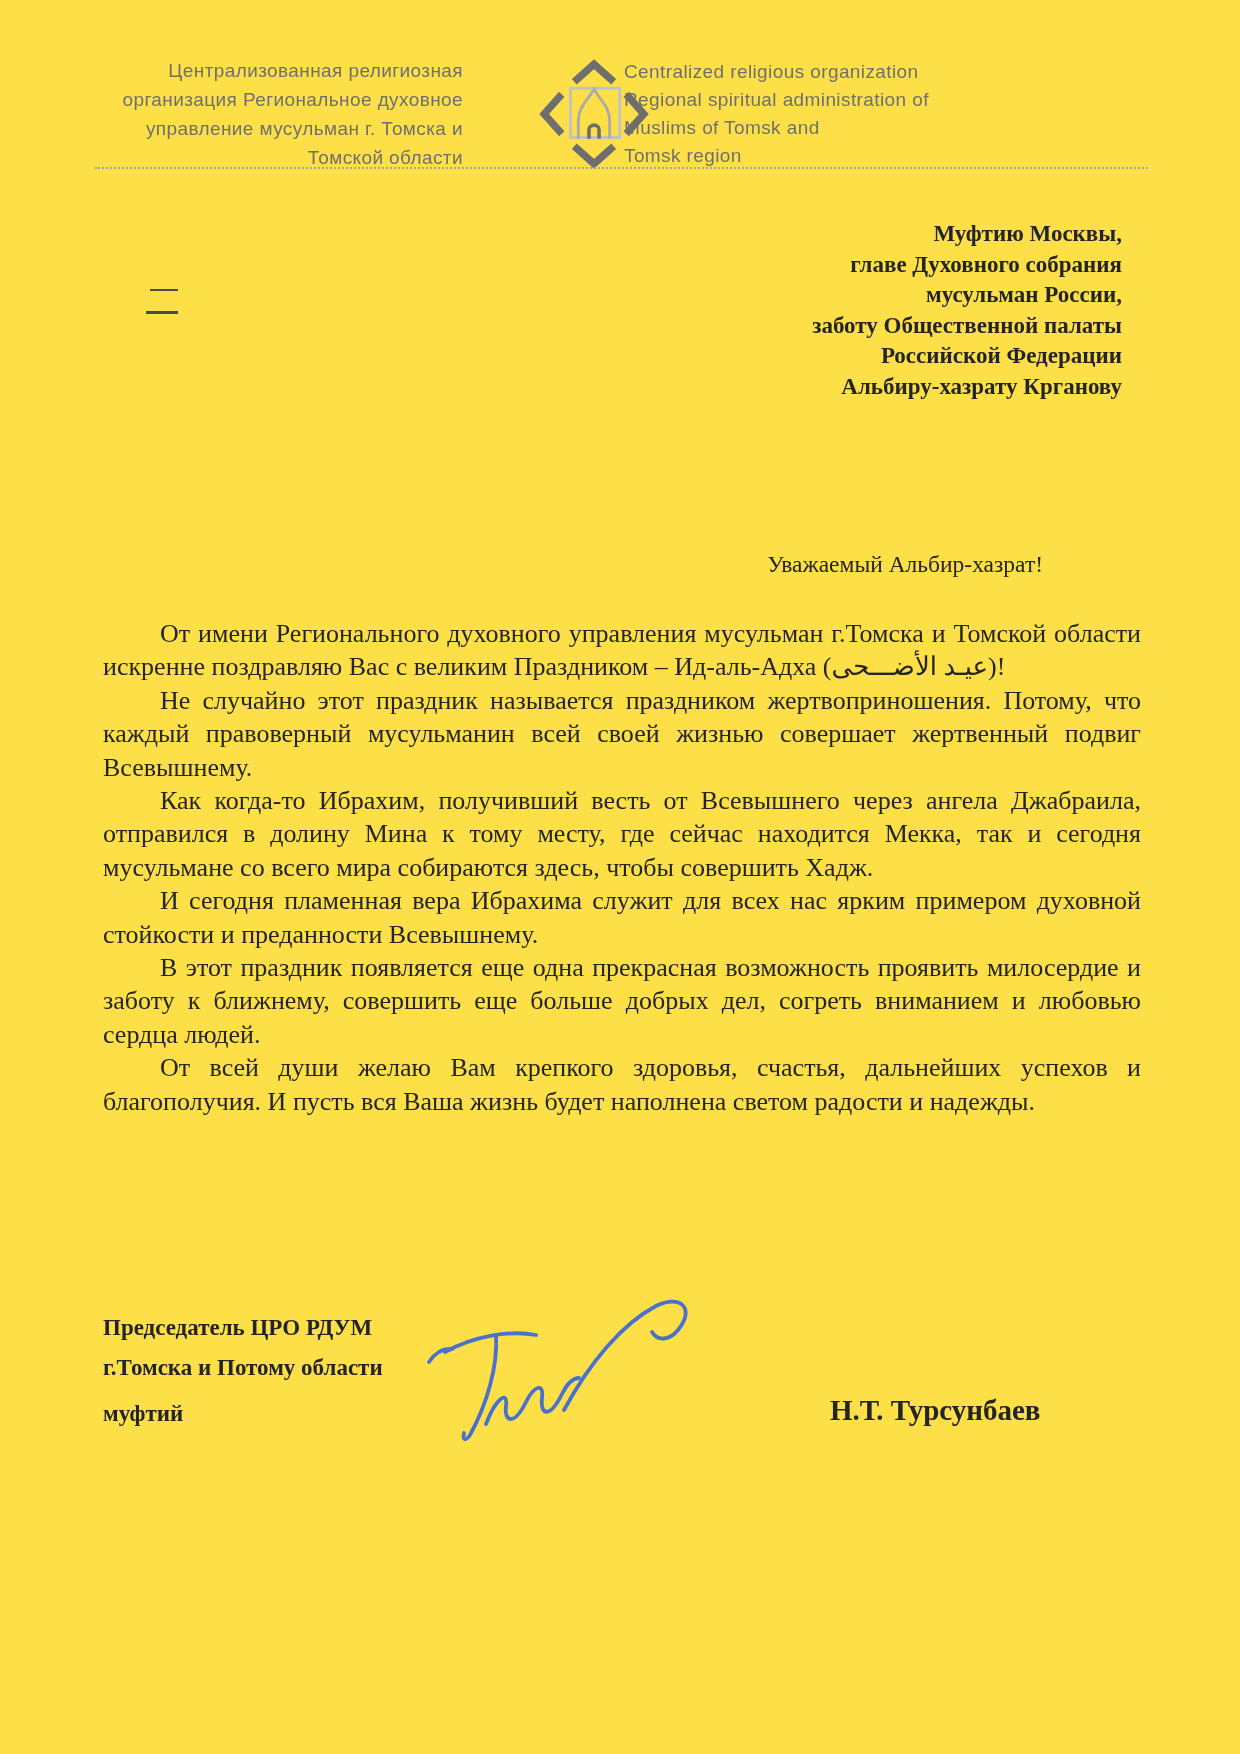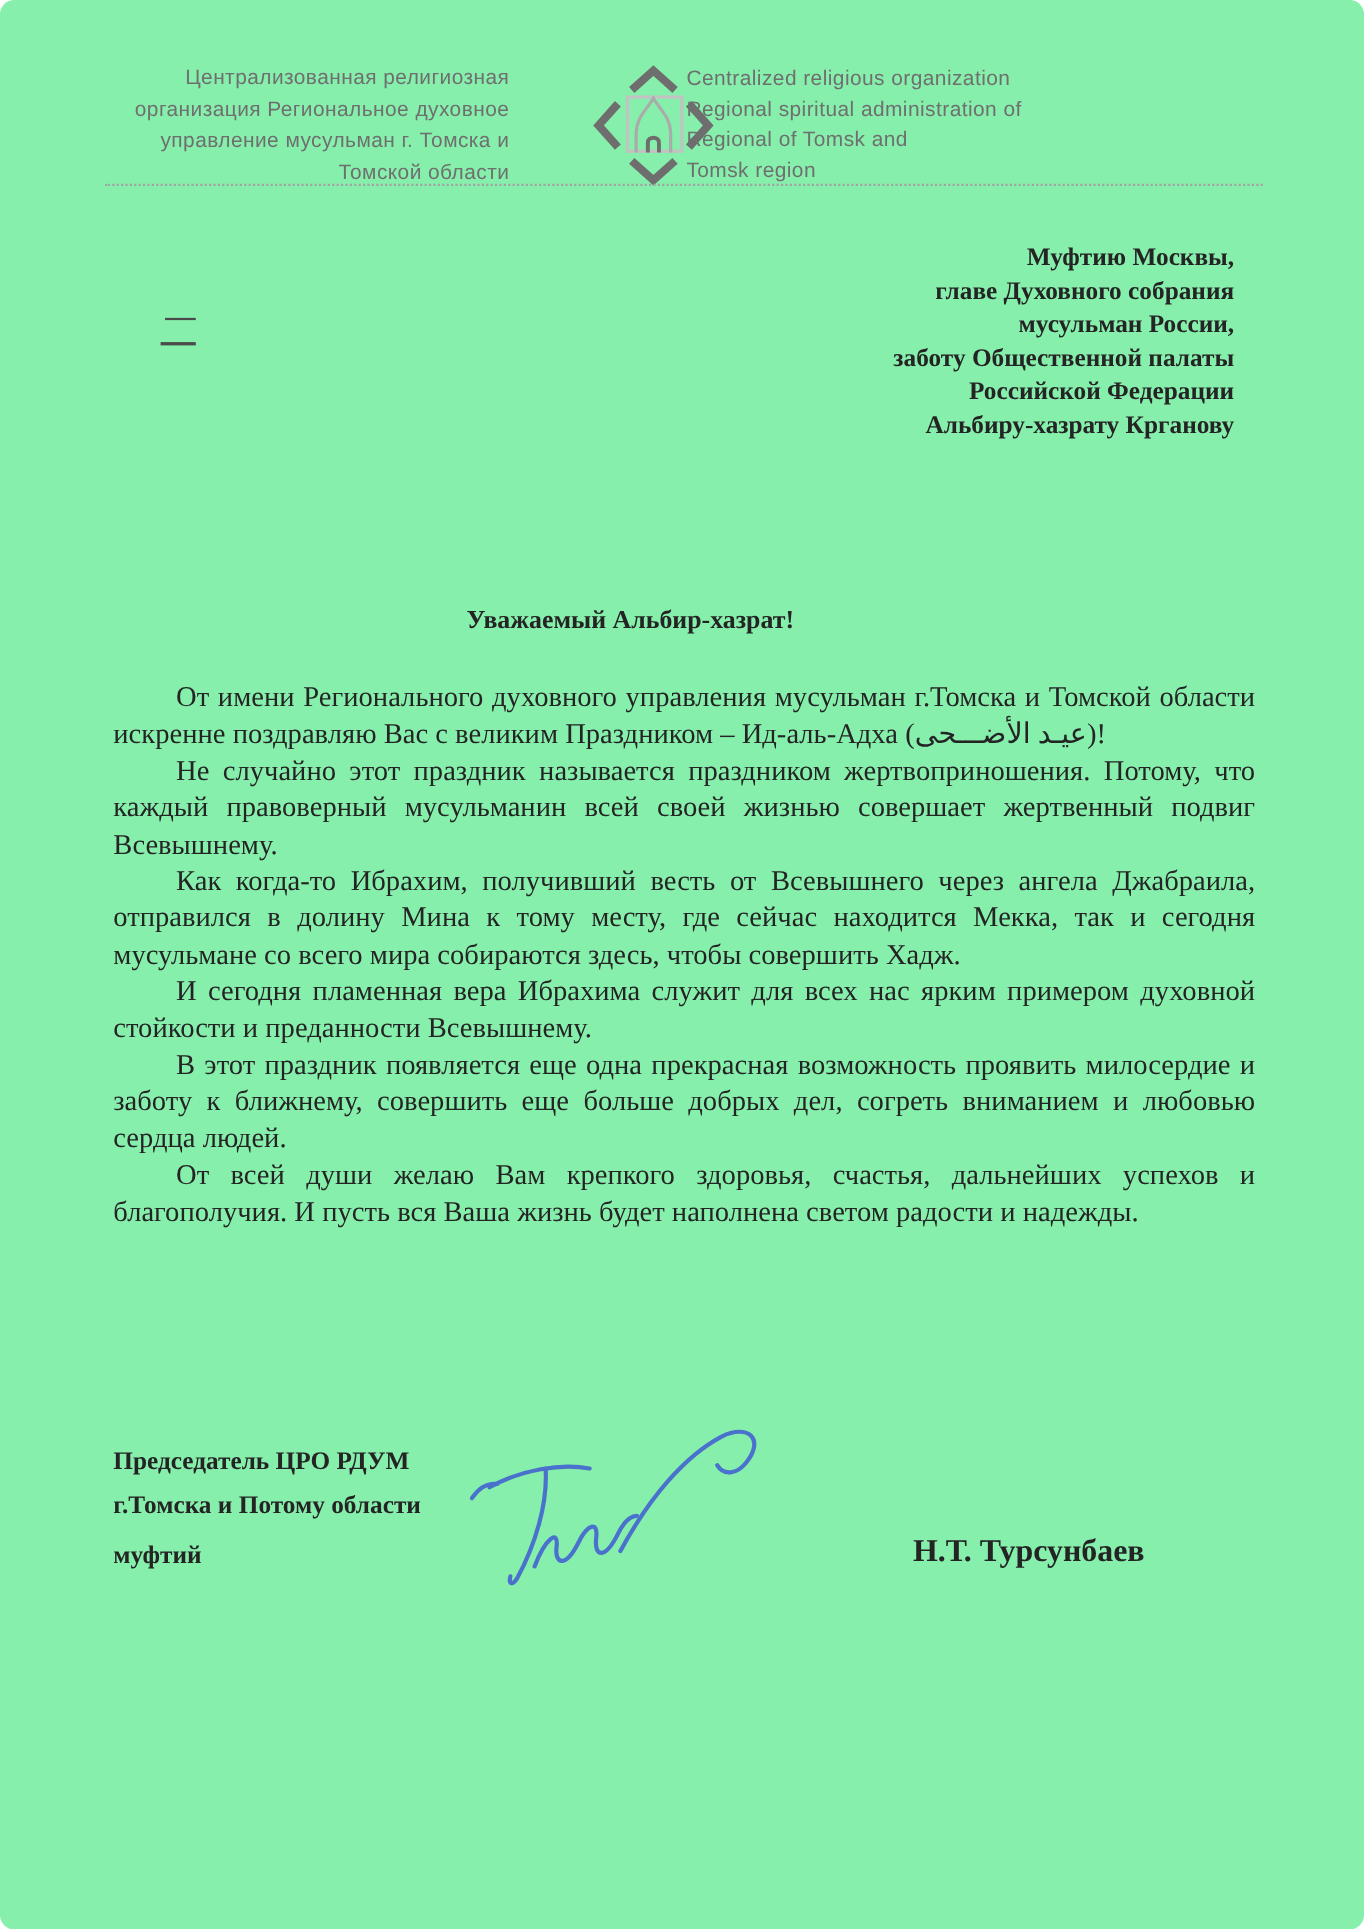--- a/index.html
+++ b/index.html
@@ -4,21 +4,21 @@
 <style>
   html, body { margin: 0; padding: 0; }
   body {
     width: 1240px; height: 1754px;
     background: #ffffff;
     position: relative;
     font-family: "Liberation Serif", serif;
     color: #222;
     overflow: hidden;
   }
-  .page { position: absolute; inset: 0; background: #86efac; border-radius: 13px; }
+  .page { position: absolute; inset: 0; background: #fde047; }
 
   
   .lh-ru {
     position: absolute; left: 105px; top: 56px; width: 358px;
     text-align: right;
     font-family: "Liberation Sans", sans-serif;
     font-size: 19px; line-height: 29px; font-weight: 400;
     color: #6f6f6f; letter-spacing: 0.4px;
   }
   .lh-en {
@@ -41,22 +41,22 @@
   .recipient {
     position: absolute; left: 688px; top: 219px; width: 434px;
     text-align: right;
     font-weight: 700; font-size: 23px; line-height: 30.6px;
     color: #242424;
   }
 
   
   .salutation {
     position: absolute; left: 103px; top: 551px; width: 940px;
-    text-align: center;
-    font-weight: 700; font-size: 23.5px; color: #242424;
+    text-align: right;
+    font-weight: 400; font-size: 23.5px; color: #242424;
   }
   .body-text {
     position: absolute; left: 103px; top: 617px; width: 1038px;
     font-size: 26px; line-height: 33.4px; color: #242424;
     text-align: justify;
   }
   .body-text p { margin: 0; text-indent: 57px; }
 
   
   .sig-titles {
@@ -98,21 +98,21 @@
         <path d="M 78.8,32.4 L 94.5,50 L 78.8,67.6"></path>
         <path d="M 67.6,78.8 L 50,94.5 L 32.4,78.8"></path>
         <path d="M 21.2,67.6 L 5.5,50 L 21.2,32.4"></path>
       </g>
     </svg>
   </div>
 
   <div class="lh-en">
     <div>Centralized religious organization</div>
     <div>Regional spiritual administration of</div>
-    <div>Regional of Tomsk and</div>
+    <div>Muslims of Tomsk and</div>
     <div>Tomsk region</div>
   </div>
 
   <div class="rule-dotted"></div>
 
   <div class="reg-dash d1"></div>
   <div class="reg-dash d2"></div>
 
   <div class="recipient">
     <div>Муфтию Москвы,</div>

